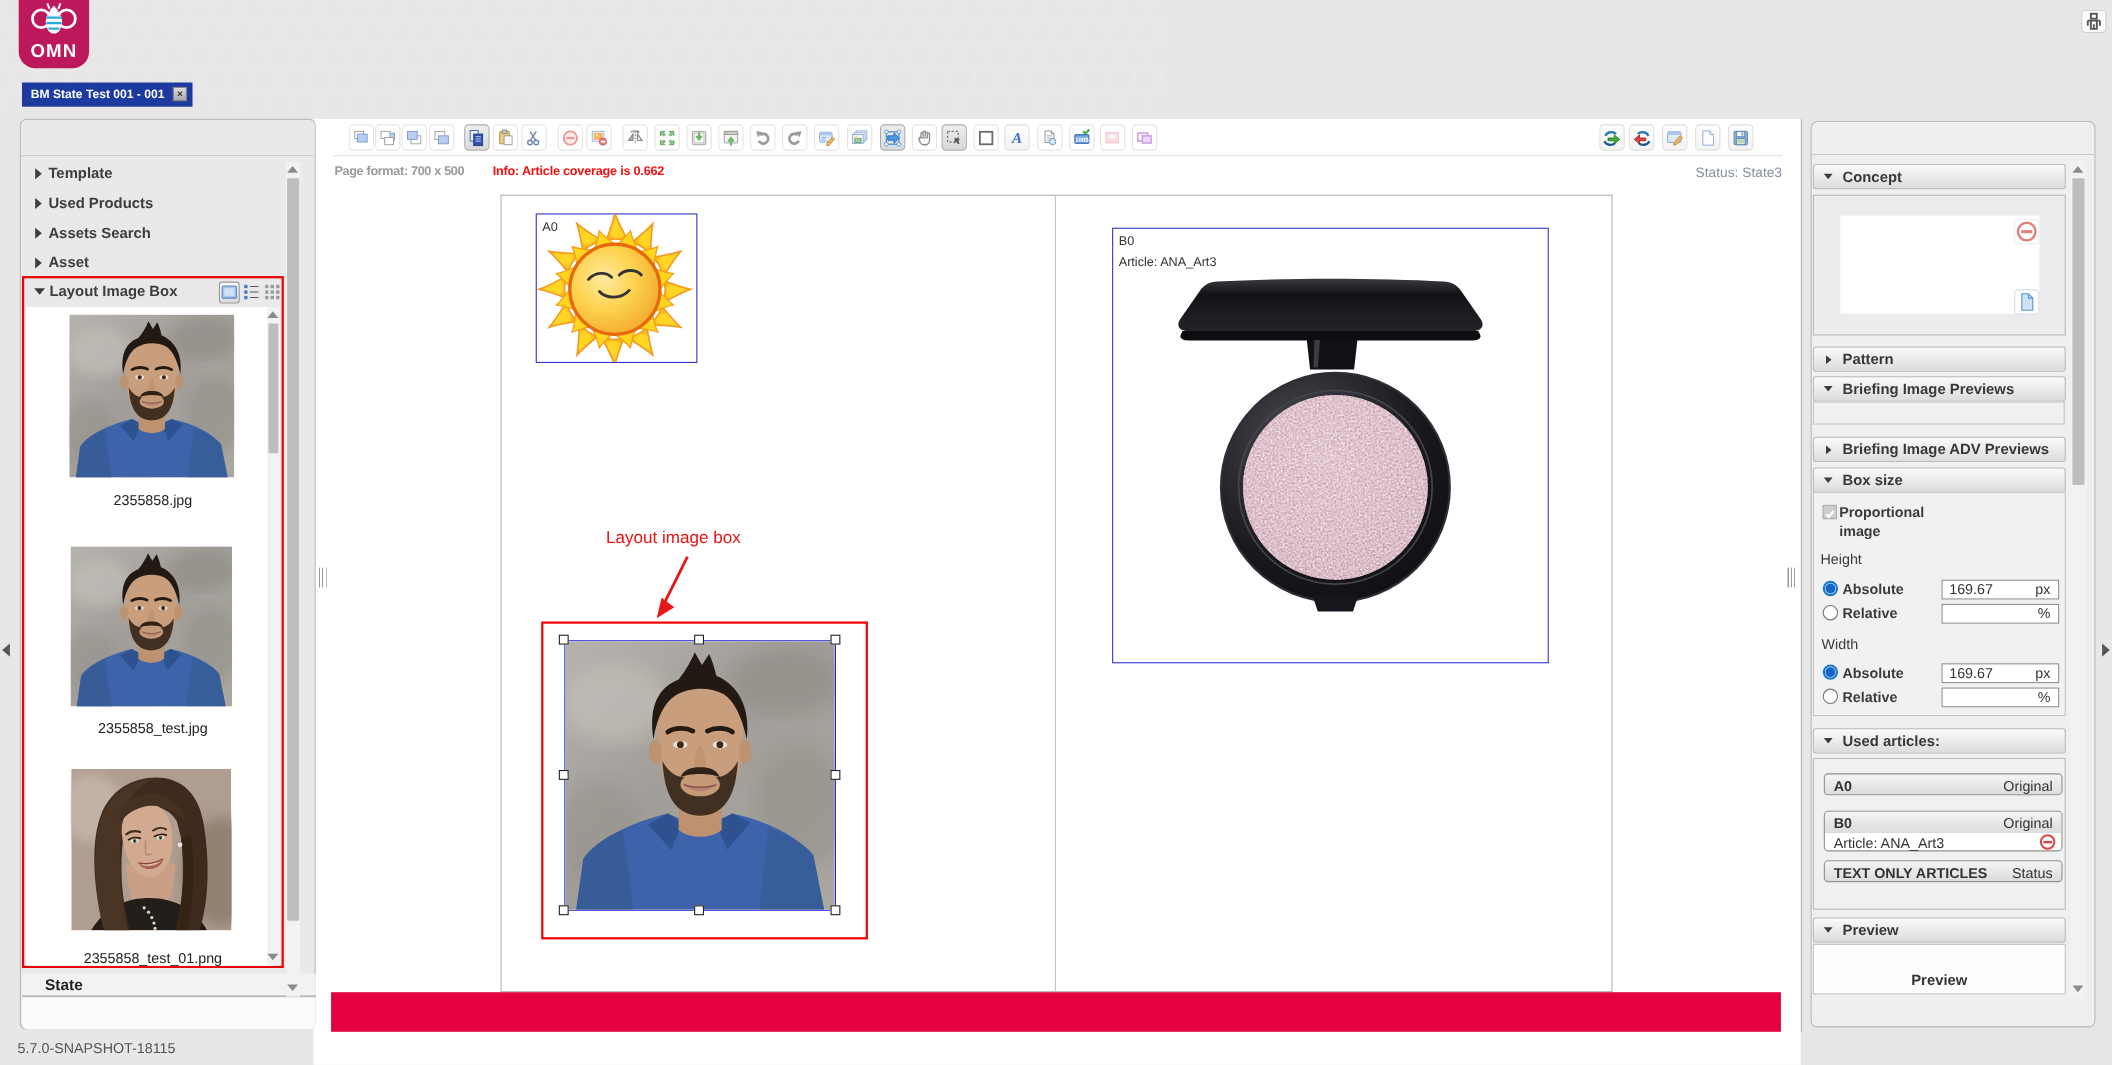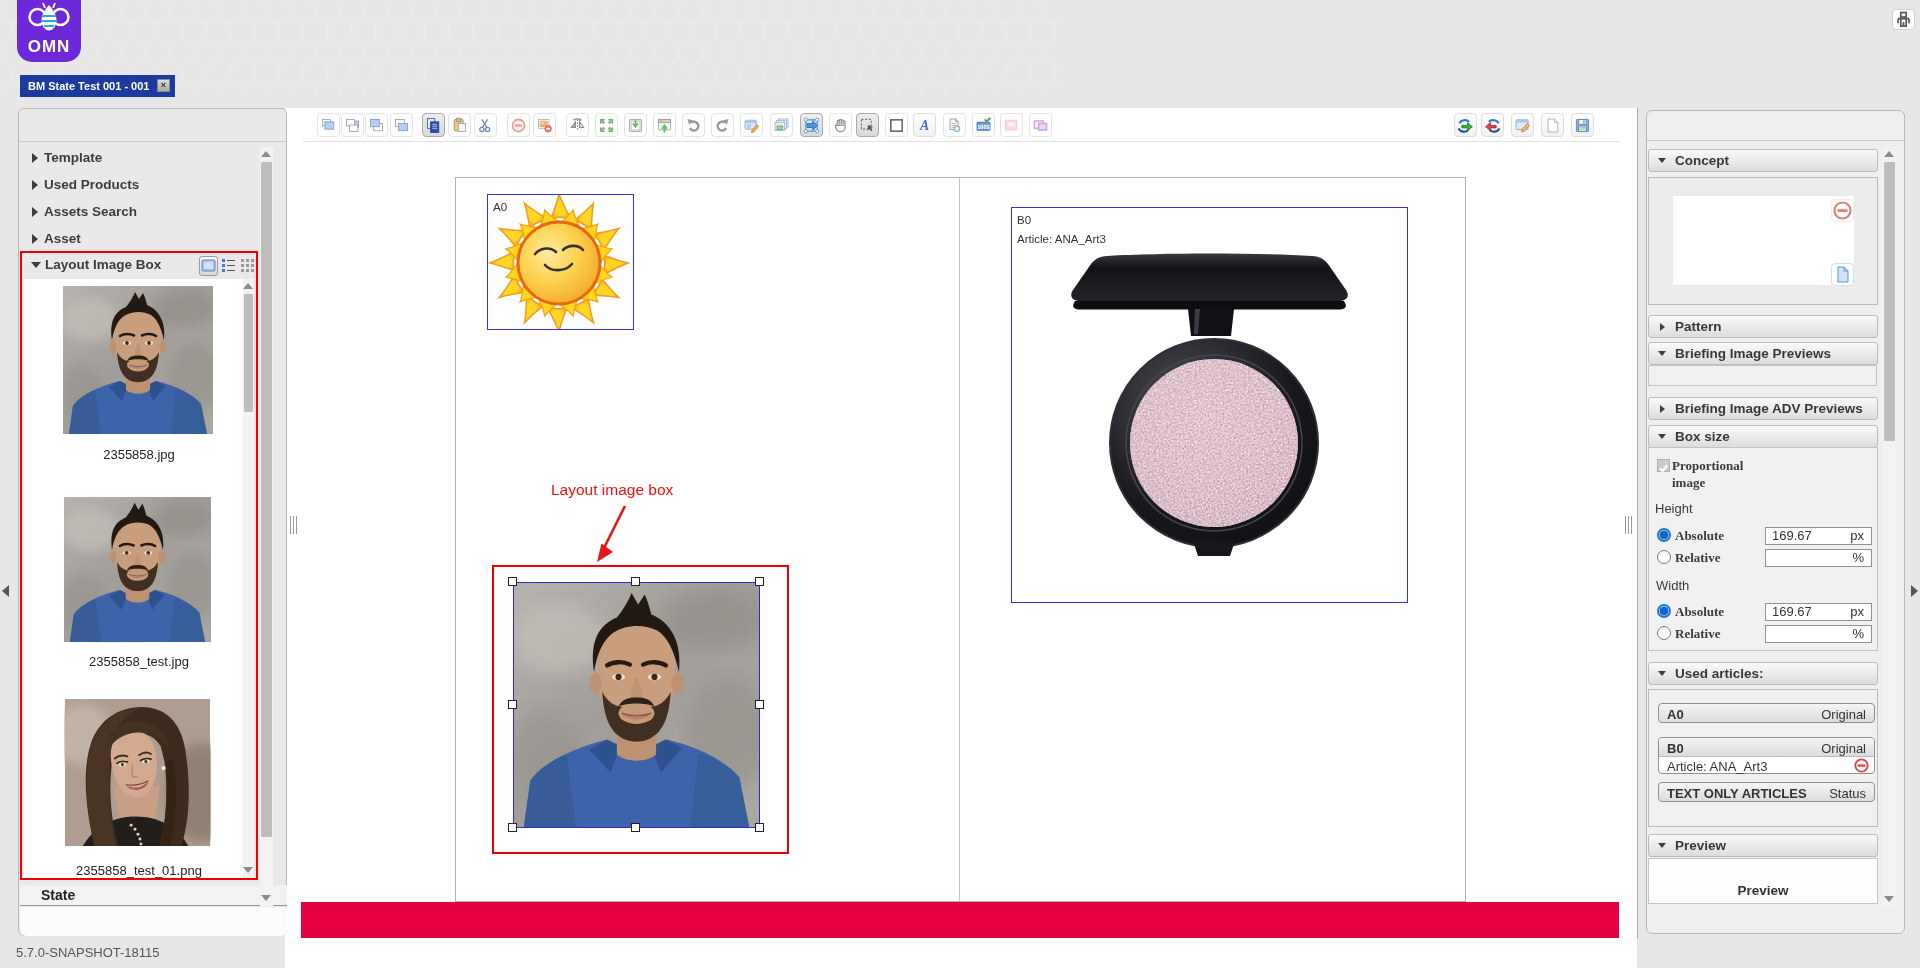--- a/index.html
+++ b/index.html
@@ -1,20 +1,20 @@
 <!DOCTYPE html>
 <html><head>
 <meta charset="utf-8">
 <style>
   * { margin:0; padding:0; box-sizing:border-box; }
   html,body { width:1920px; height:968px; overflow:hidden; background:#e7e7e7;
     font-family:"Liberation Sans", sans-serif; }
   .abs { position:absolute; }
   
-  #logo { left:17px; top:0; width:64px; height:62px; background:#6d28d9;
+  #logo { left:17px; top:0; width:64px; height:62px; background:#be185d;
     border-radius:0 0 15px 15px; z-index:5; }
   #logo .omn { position:absolute; left:0; right:0; top:37px; text-align:center;
     color:#fff; font-weight:bold; font-size:17px; letter-spacing:1px; }
   #userbtn { left:1892px; top:9px; width:23px; height:21px; background:#fdfdfd;
     border:1px solid #cfcfcf; border-radius:4px; }
   #tab { left:20px; top:75px; width:155px; height:22px; background:#1d3a9e;
     color:#fff; font-size:11px; font-weight:bold; line-height:22px; padding-left:8px; }
   #tab .x { position:absolute; right:5px; top:4px; width:13px; height:13px;
     background:linear-gradient(#ddd,#aaa); border:1px solid #888; color:#333;
     font-size:9px; line-height:11px; text-align:center; font-weight:bold; }
@@ -91,21 +91,21 @@
   #rpanel .tophdr { position:absolute; left:0; top:0; width:257px; height:30px;
     border-bottom:1px solid #c9c9c9; border-radius:6px 6px 0 0; }
   .ahdr { position:absolute; left:1px; width:230px; height:23px;
     background:linear-gradient(#fafafa,#dcdcdc); border:1px solid #bbb; border-radius:3px;
     font-weight:bold; font-size:13.5px; color:#383838; line-height:22px; padding-left:26px; }
   .ahdr .tri-r { left:11px; top:6.5px; border-left-width:5px; border-top-width:4.5px;
     border-bottom-width:4.5px; }
   .ahdr .tri-d { left:9px; top:8px; border-top-width:5.5px; border-left-width:4.5px;
     border-right-width:4.5px; }
   .rlbl { position:absolute; font-size:13px; color:#3a3a3a; }
-  .rbold { font-weight:bold;font-family:Liberation Serif, serif; }
+  .rbold { font-weight:bold; }
   .inp { position:absolute; left:116px; width:107px; height:18px; background:#fff;
     border:1px solid #919191; font-size:13px; color:#333; line-height:16px; }
   .inp .v { position:absolute; left:6px; }
   .inp .u { position:absolute; right:7px; }
   .radio { position:absolute; width:14px; height:14px; border-radius:50%;
     border:1px solid #777; background:#fff; }
   .radio.on { border-color:#2c6fbb; background:radial-gradient(circle at 50% 50%, #1565c8 0 4px, #fff 5px); border:2px solid #1e78d0; width:14px; height:14px; }
   
   .uarow { position:absolute; left:9px; width:217px; border:1px solid #909090;
     border-radius:4px; background:linear-gradient(#f5f5f5,#dcdcdc); font-size:13px; color:#333; }
@@ -483,20 +483,25 @@
         <svg width="17" height="17" viewBox="0 0 21 21">
           <rect x="3" y="3" width="15" height="15" rx="1" fill="#8fb4dc" stroke="#5580b0"></rect>
           <rect x="6" y="3" width="9" height="6" fill="#fff" stroke="#5580b0"></rect>
           <rect x="11" y="4" width="2.5" height="4" fill="#8fb4dc"></rect>
           <rect x="5.5" y="11" width="10" height="7" fill="#d8ecd0" stroke="#5580b0"></rect>
           <path d="M7 13 h7 M7 15 h7" stroke="#9bc08b"></path>
         </svg>
       </div>
   </div>
   <div id="toolbar-line"></div>
+  <div id="row2">
+    <span id="pagefmt">Page format: 700 x 500</span>
+    <span id="info">Info: Article coverage is 0.662</span>
+    <span id="status">Status: State3</span>
+  </div>
   <div id="canvas">
     <div id="pagediv"></div>
     <div class="pbox" id="a0">
       <div class="lbl">A0</div>
       <div id="sun" style="position:absolute;left:0;top:0;width:145px;height:134px;">
       <svg width="145" height="134" viewBox="0 0 145 134">
         <defs>
           <radialGradient id="sundisc" cx="38%" cy="38%" r="75%">
             <stop offset="0%" stop-color="#ffe9a0"></stop>
             <stop offset="45%" stop-color="#fdd34f"></stop>

